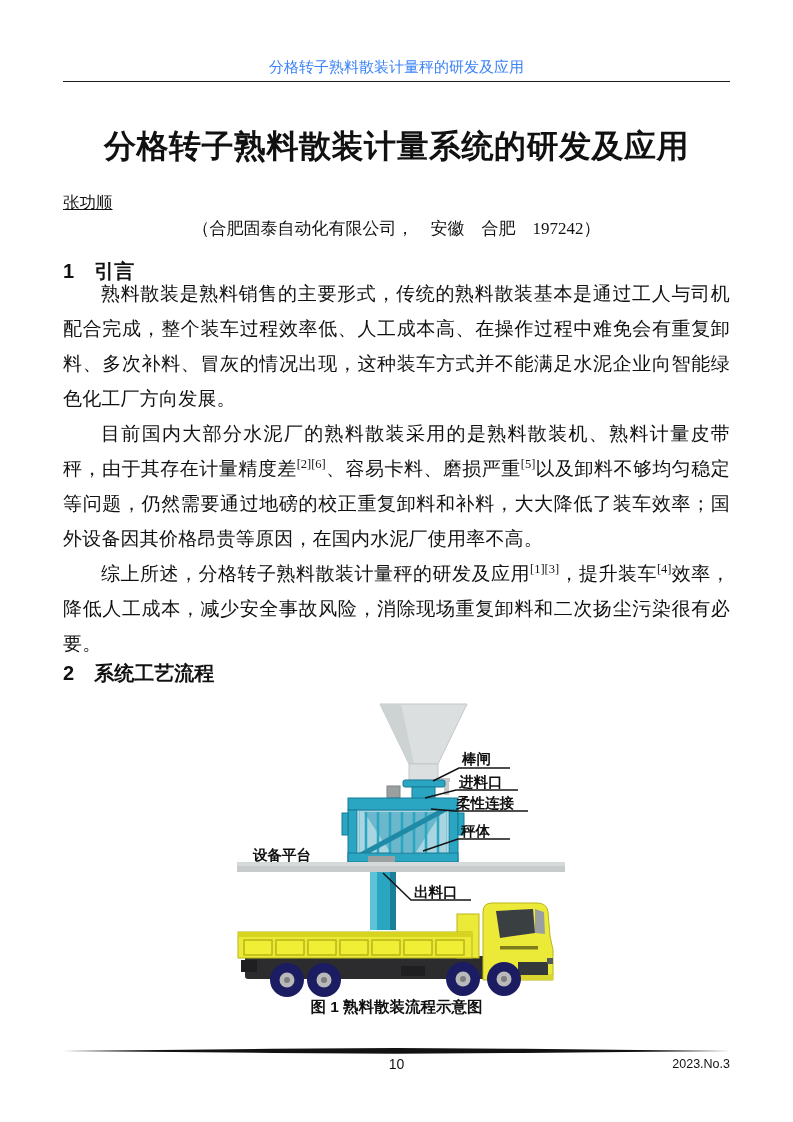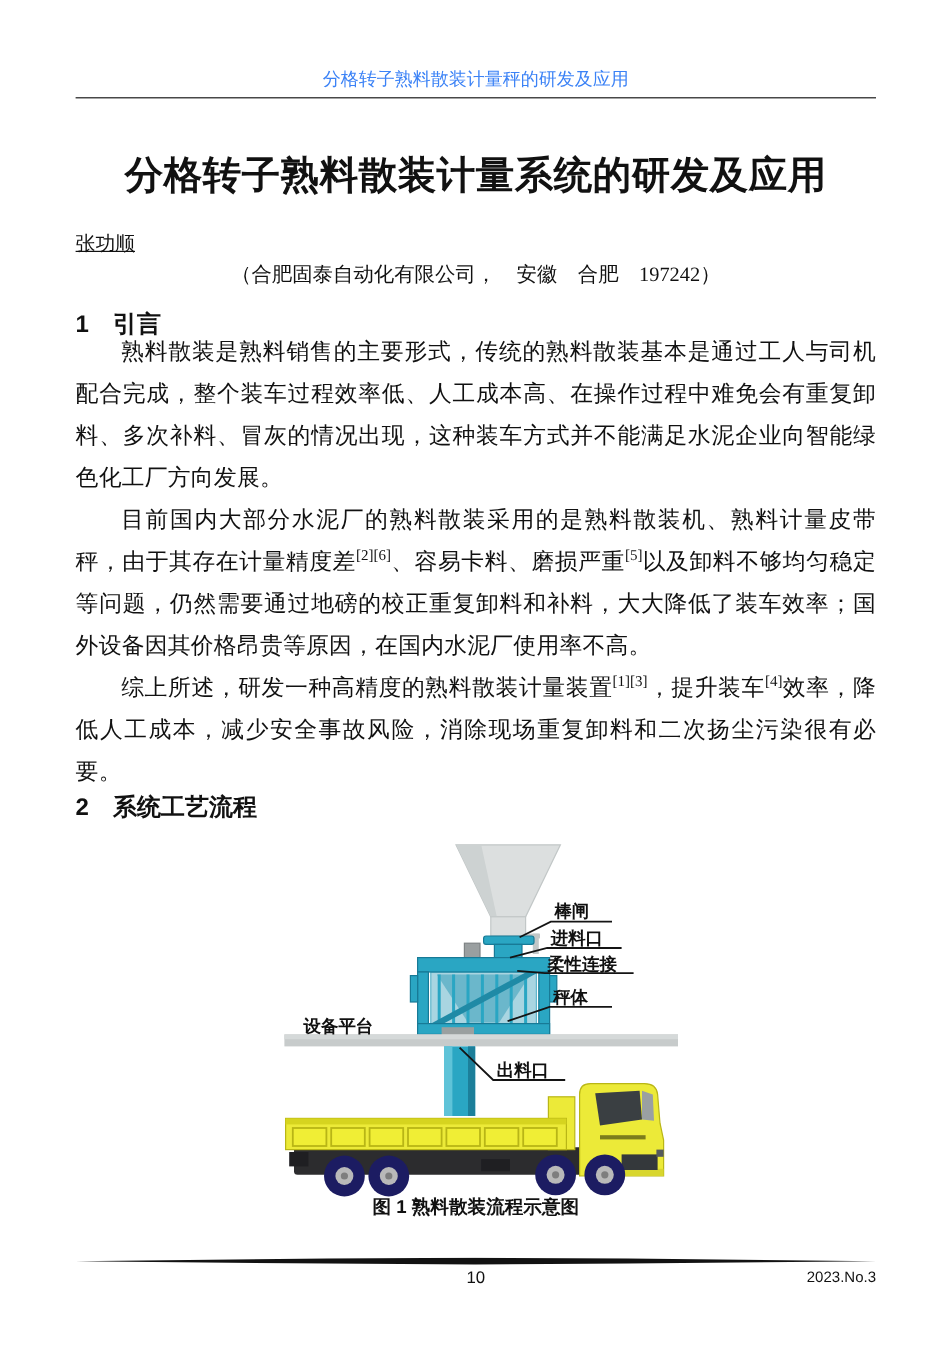--- a/index.html
+++ b/index.html
@@ -67,21 +67,21 @@
   <div class="abs author">张功顺</div>
   <div class="abs affiliation">（合肥固泰自动化有限公司，　安徽　合肥　197242）</div>
 
   <div class="abs section-heading" id="section-1">
     <span class="num">1</span><span>引言</span>
   </div>
 
   <div class="abs body-copy">
       <p class="body-para"><span>熟料散装是熟料销售的主要形式，传统的熟料散装基本是通过工人与司机配合完成，整个装车过程效率低、人工成本高、在操作过程中难免会有重复卸料、多次补料、冒灰的情况出现，这种装车方式并不能满足水泥企业向智能绿色化工厂方向发展。</span></p>
       <p class="body-para"><span>目前国内大部分水泥厂的熟料散装采用的是熟料散装机、熟料计量皮带秤，由于其存在计量精度差</span><sup class="cite">[2][6]</sup><span>、容易卡料、磨损严重</span><sup class="cite">[5]</sup><span>以及卸料不够均匀稳定等问题，仍然需要通过地磅的校正重复卸料和补料，大大降低了装车效率；国外设备因其价格昂贵等原因，在国内水泥厂使用率不高。</span></p>
-      <p class="body-para"><span>综上所述，研发一种高精度的熟料散装计量装置</span><sup class="cite">[1][3]</sup><span>，提升装车</span><sup class="cite">[4]</sup><span>效率，降低人工成本，减少安全事故风险，消除现场重复卸料和二次扬尘污染很有必要。</span></p>
+      <p class="body-para"><span>综上所述，分格转子熟料散装计量秤的研发及应用</span><sup class="cite">[1][3]</sup><span>，提升装车</span><sup class="cite">[4]</sup><span>效率，降低人工成本，减少安全事故风险，消除现场重复卸料和二次扬尘污染很有必要。</span></p>
     </div>
 
   <div class="abs section-heading" id="section-2">
     <span class="num">2</span><span>系统工艺流程</span>
   </div>
 
   <div class="abs figure-wrap">
     <svg width="667" height="300" viewBox="0 0 667 300">
 
       <g>

